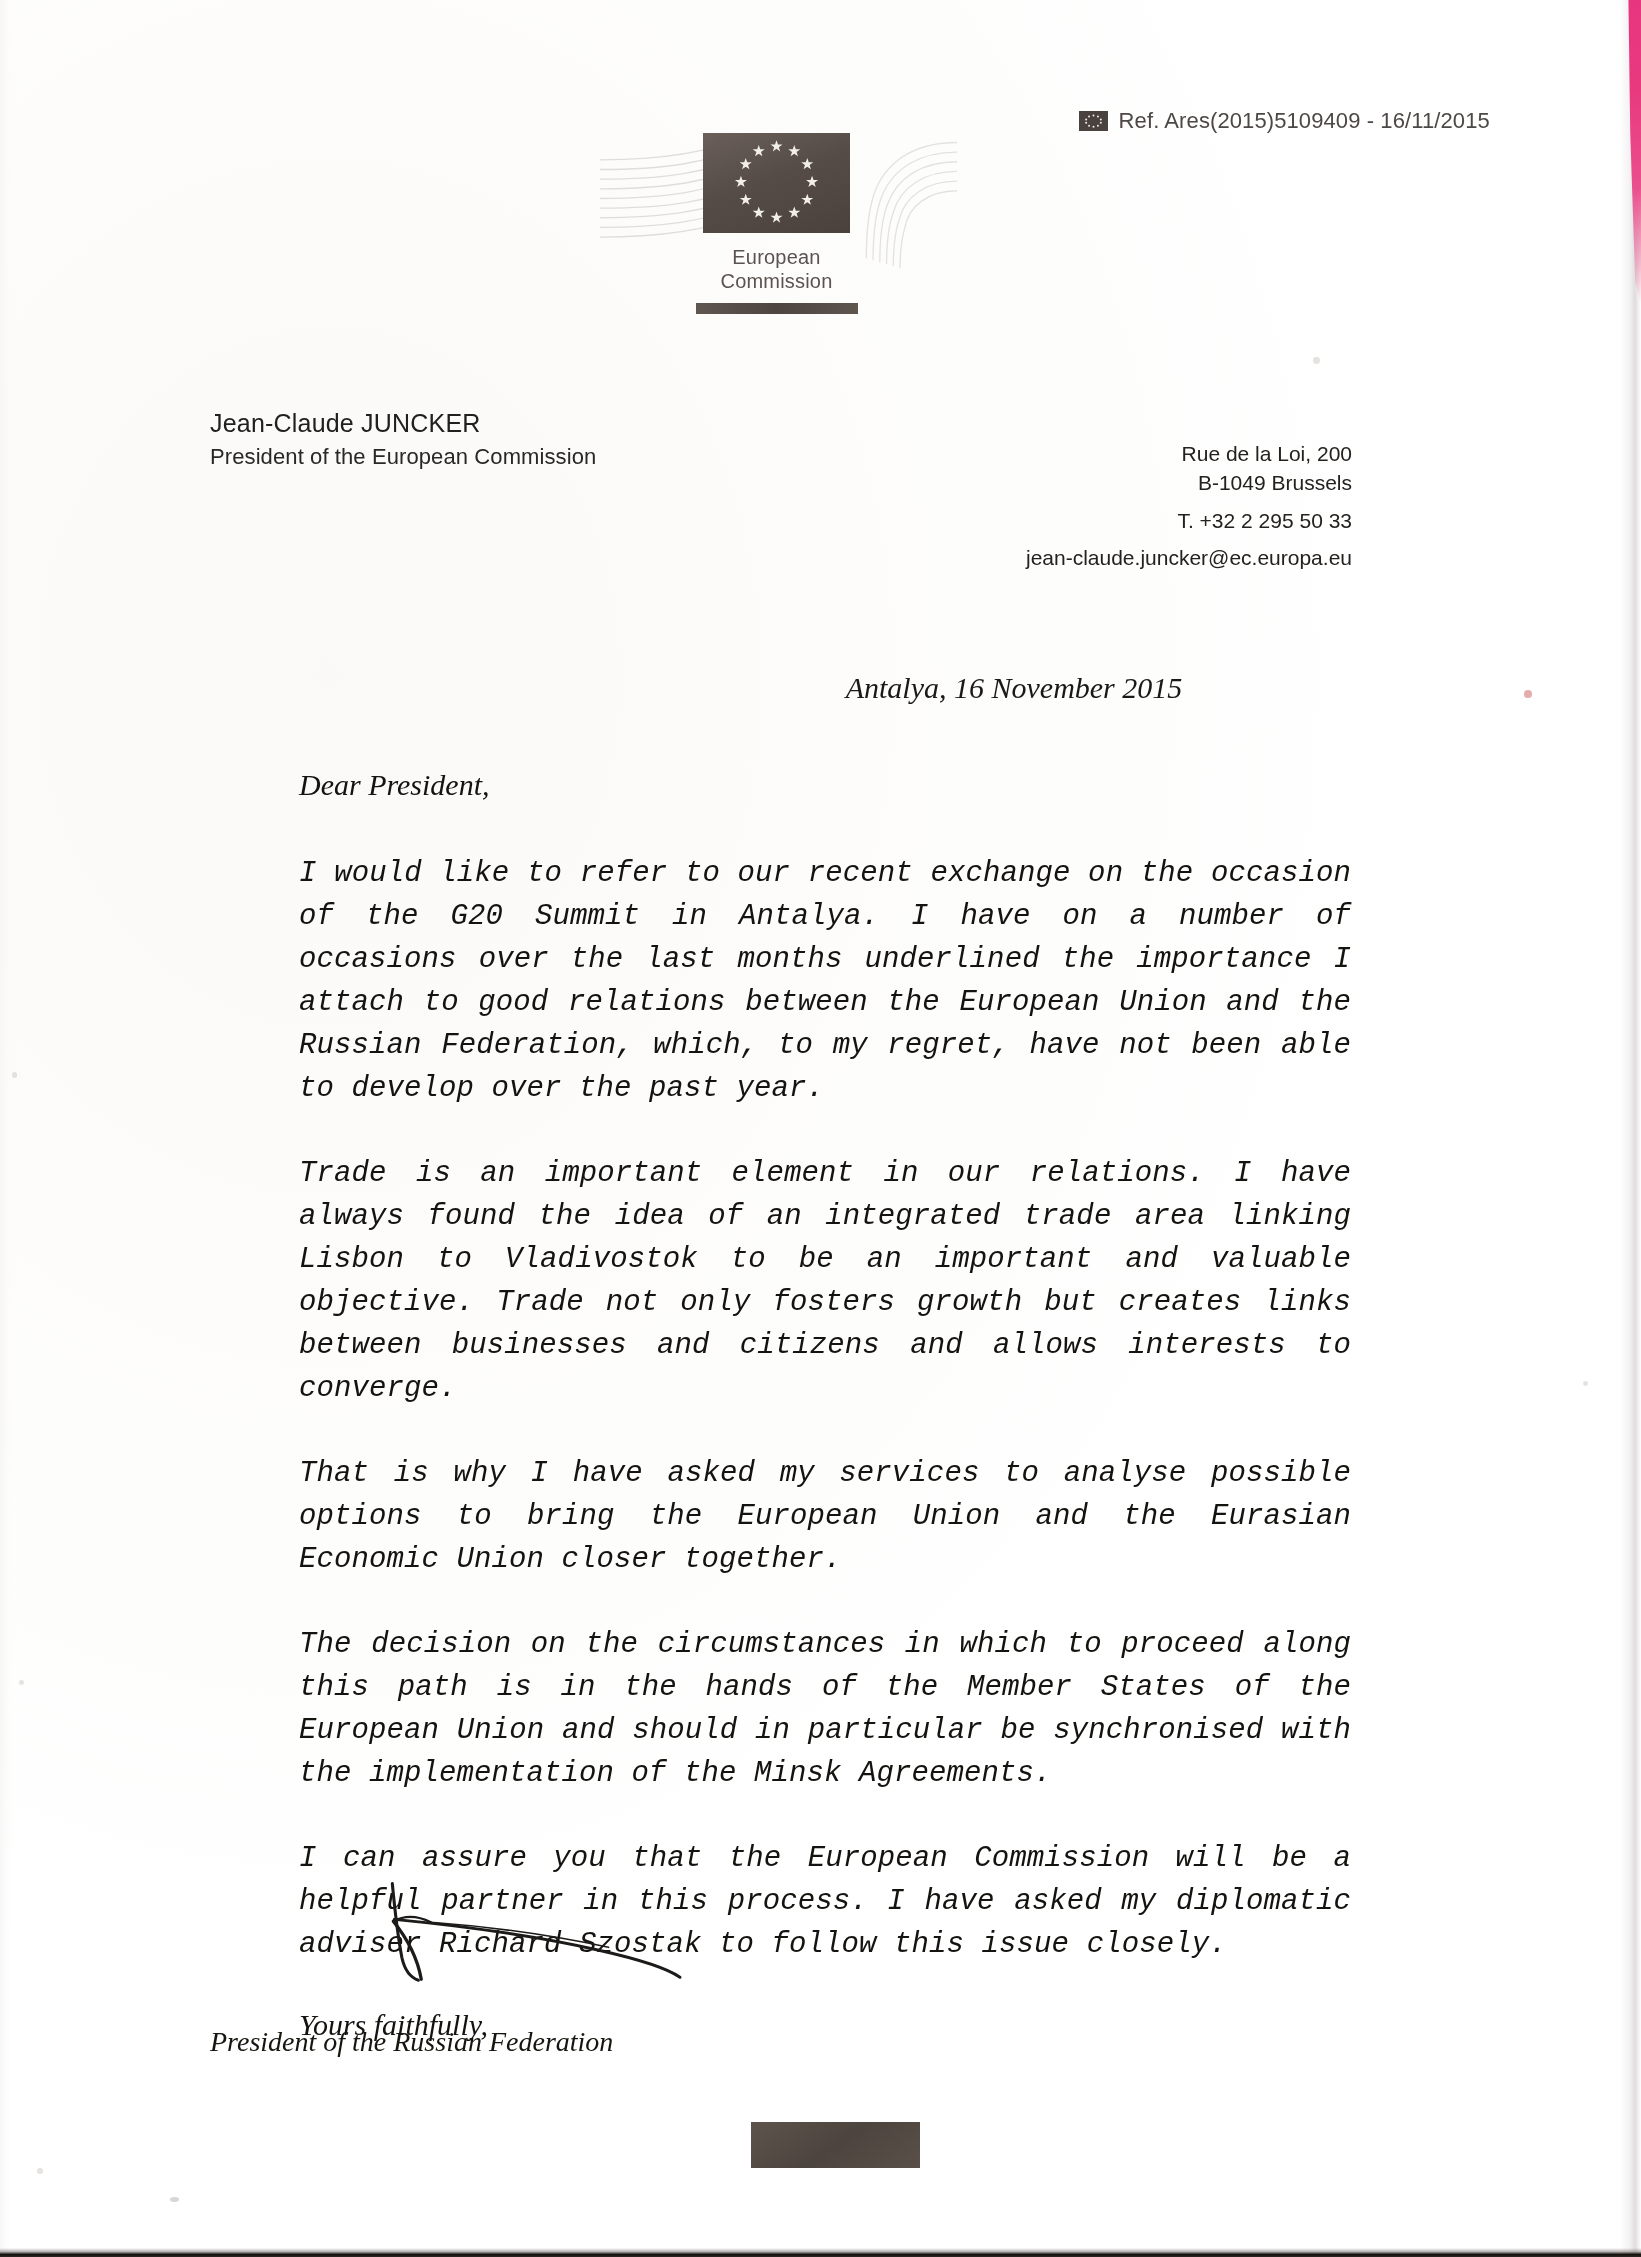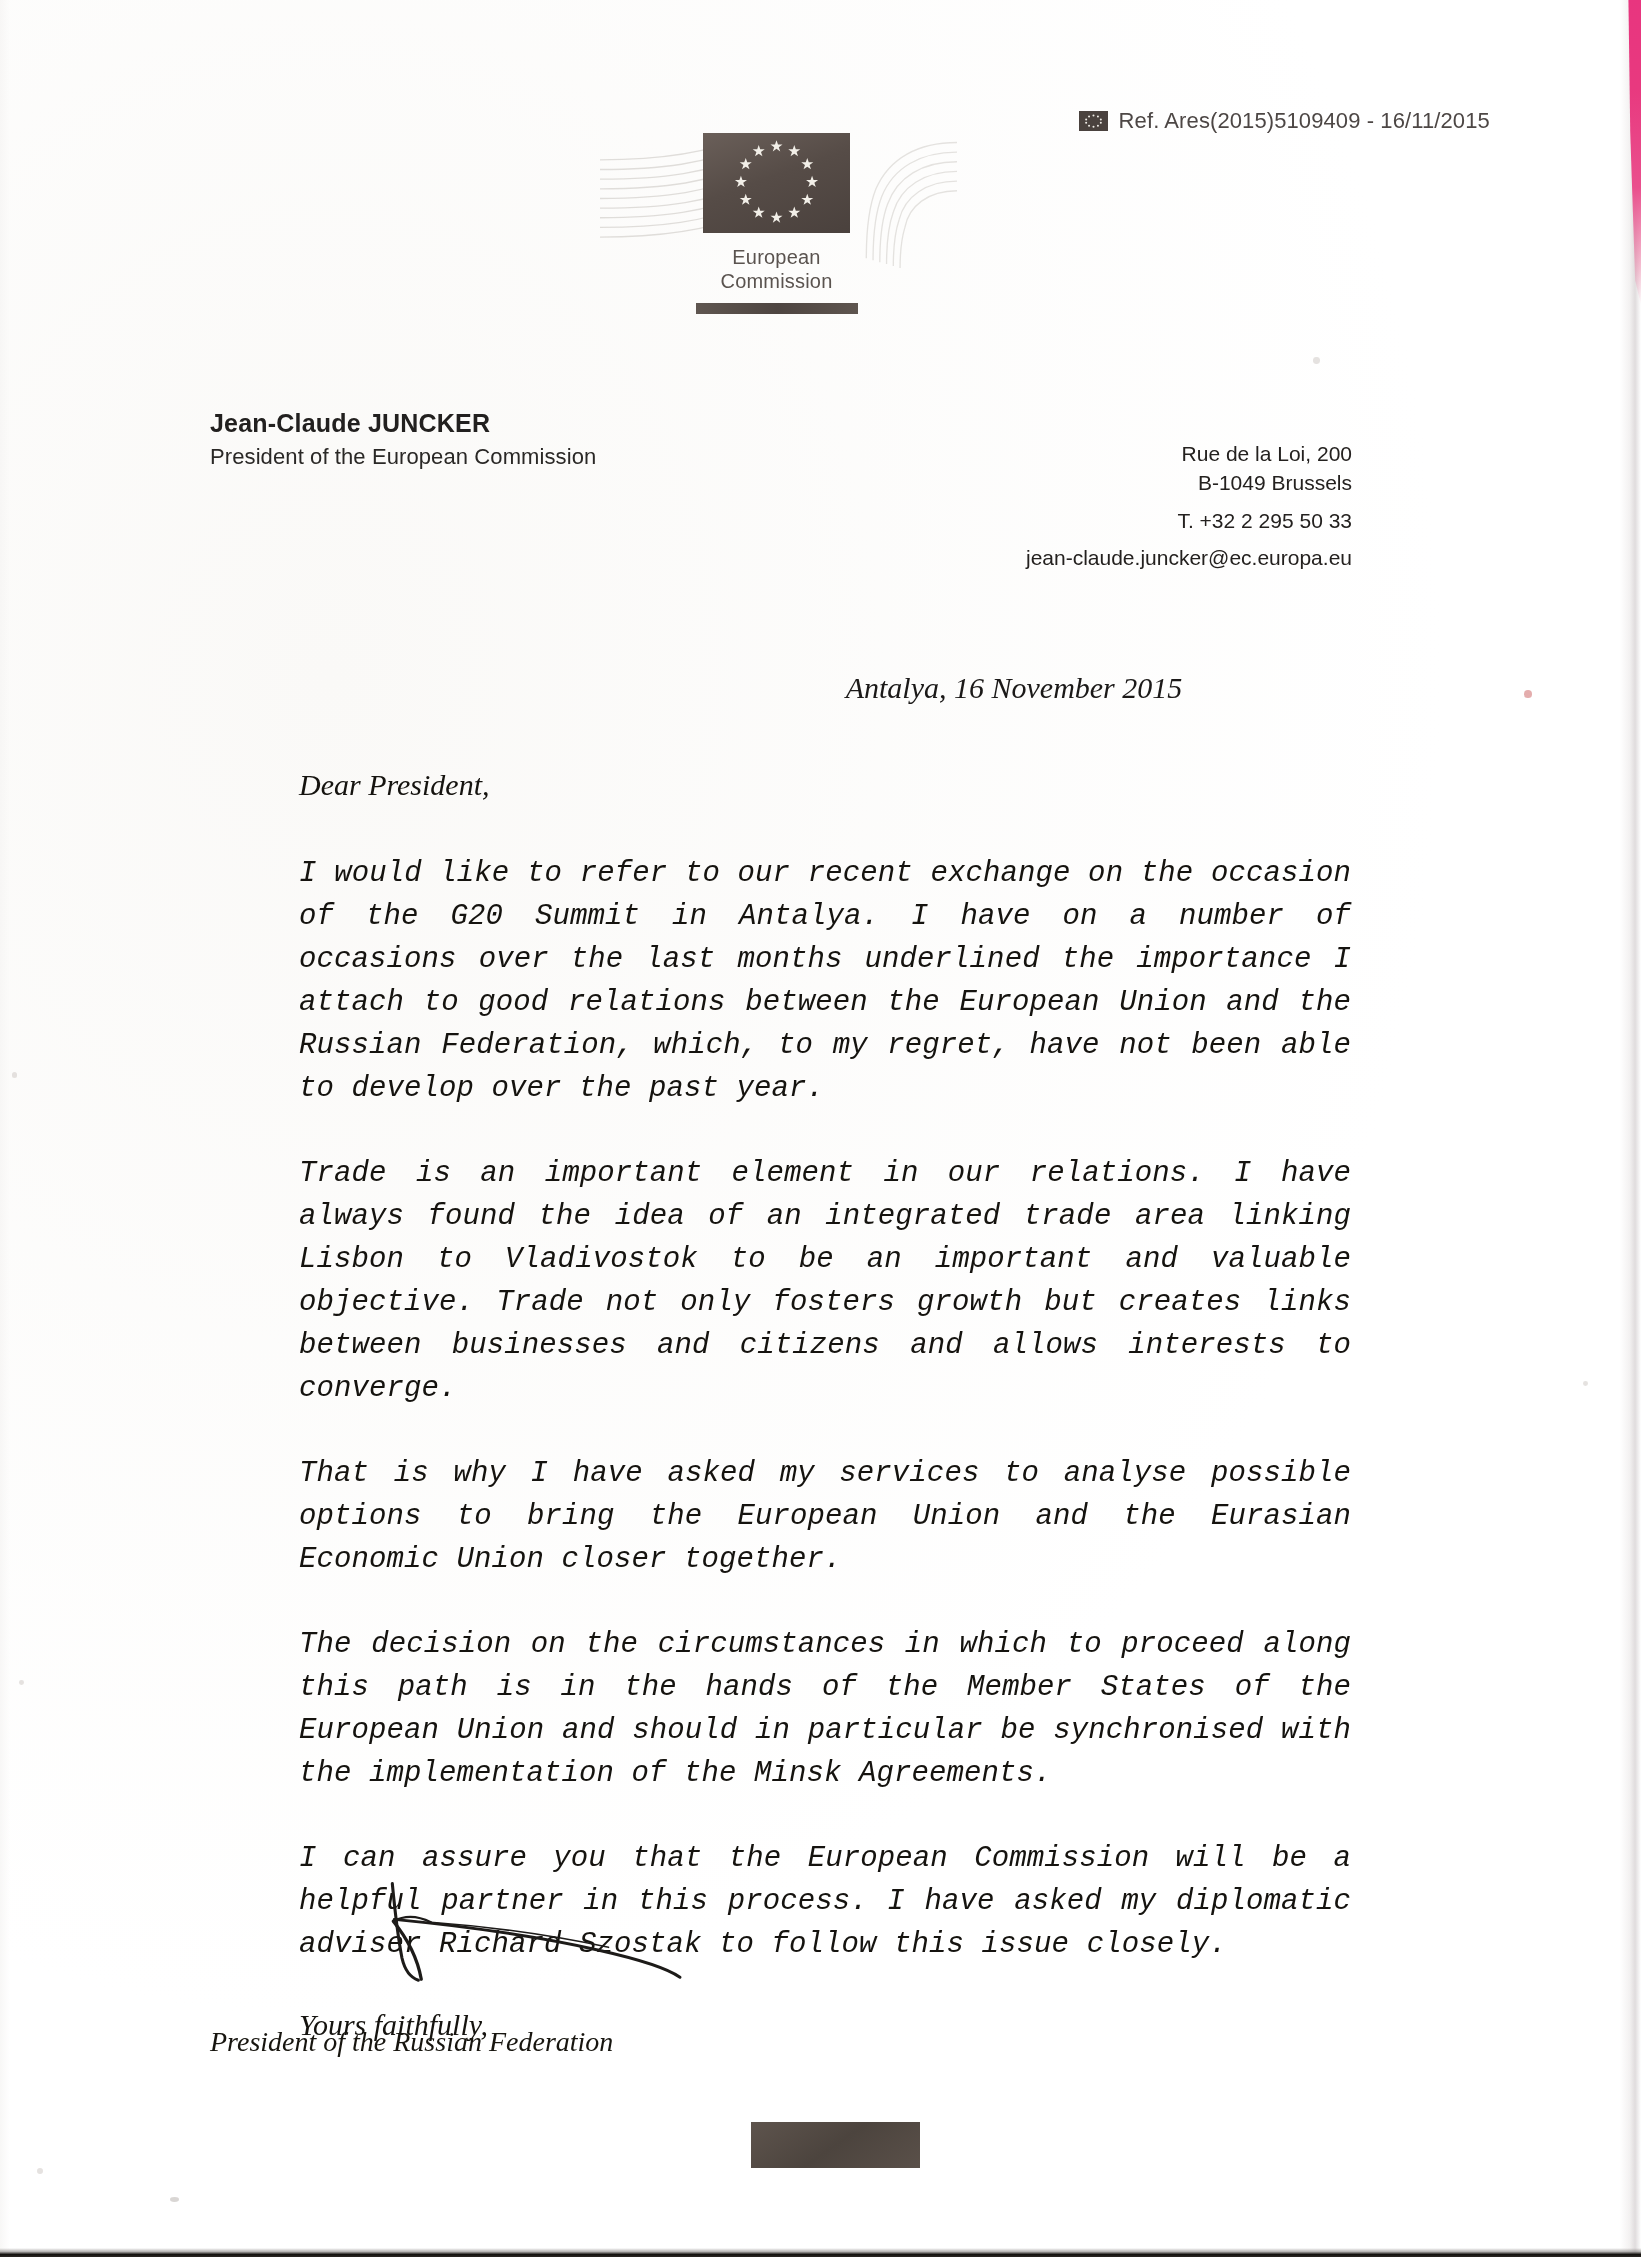--- a/index.html
+++ b/index.html
@@ -132,21 +132,21 @@
     background: linear-gradient(90deg, #5f5650 0%, #4e4541 50%, #5e554f 100%);
   }
 
   
   .sender {
     position: absolute;
     top: 409px; left: 210px;
   }
   .sender-name {
     font-family: "Liberation Sans", sans-serif;
-    font-weight: bold;
+    font-weight: normal;
     font-size: 25px;
     letter-spacing: 0.2px;
     color: #22201f;
   }
   .sender-role {
     margin-top: 5.8px;
     font-family: "Liberation Sans", sans-serif;
     font-size: 22px;
     letter-spacing: 0.1px;
     color: #2a2826;

